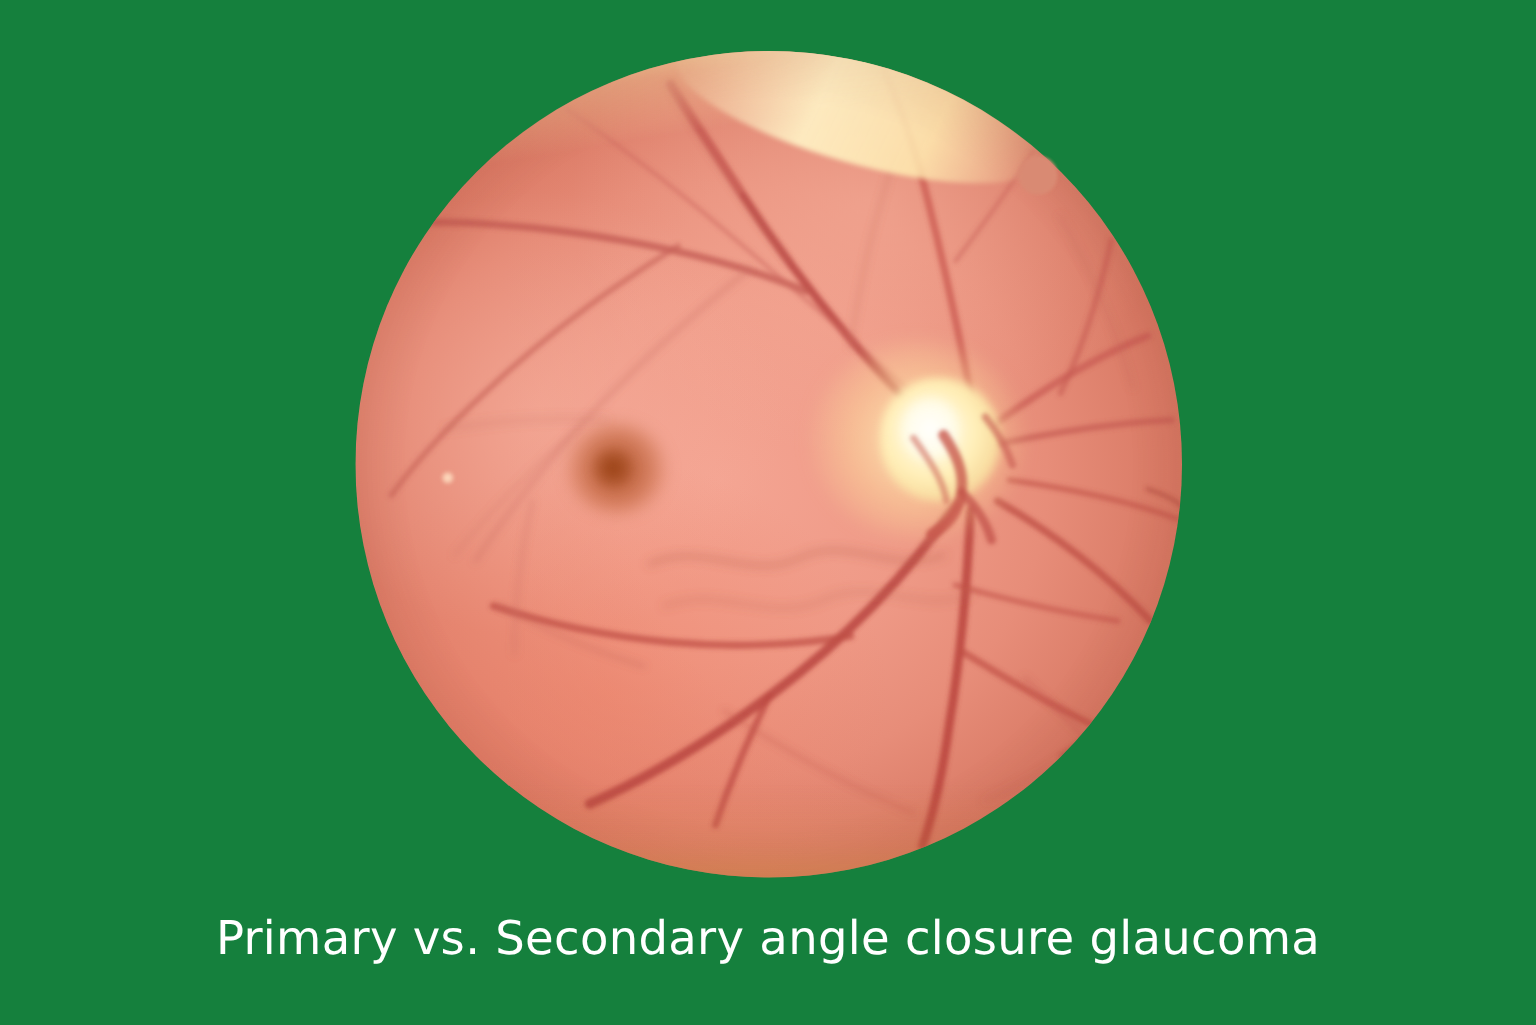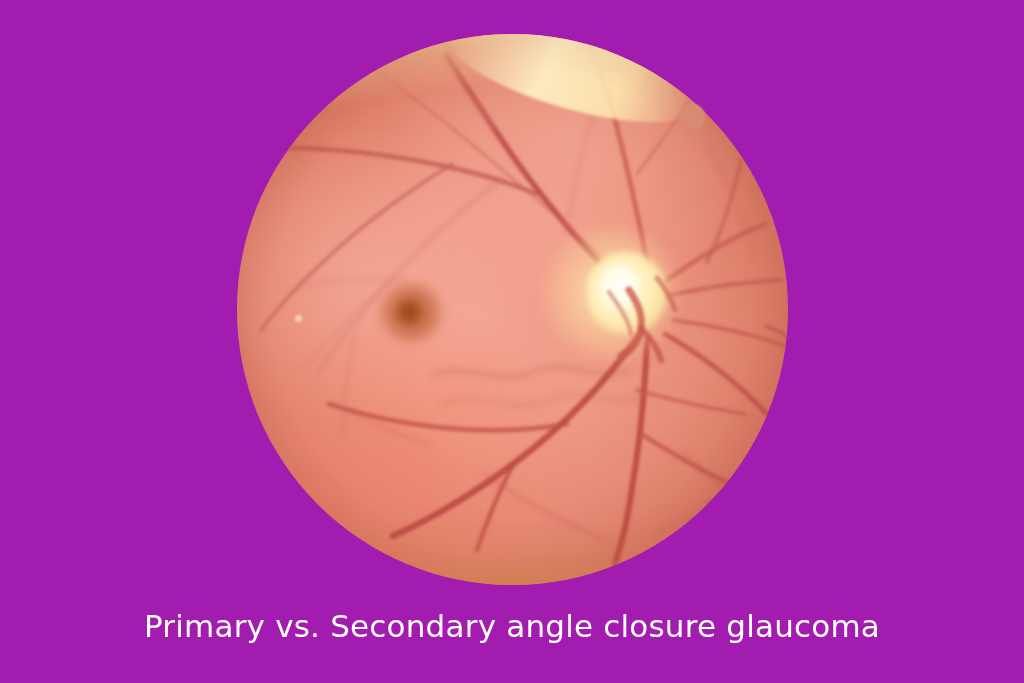--- a/index.html
+++ b/index.html
@@ -12,21 +12,21 @@
     width: 1024px;
     height: 683px;
     overflow: hidden;
     font-family: "Liberation Sans", sans-serif;
   }
 
   .slide {
     position: relative;
     width: 1024px;
     height: 683px;
-    background: #a21caf;
+    background: #15803d;
     overflow: hidden;
   }
 
   
   .fundus-wrap {
     position: absolute;
     left: 237px;
     top: 34px;
     width: 551px;
     height: 551px;

